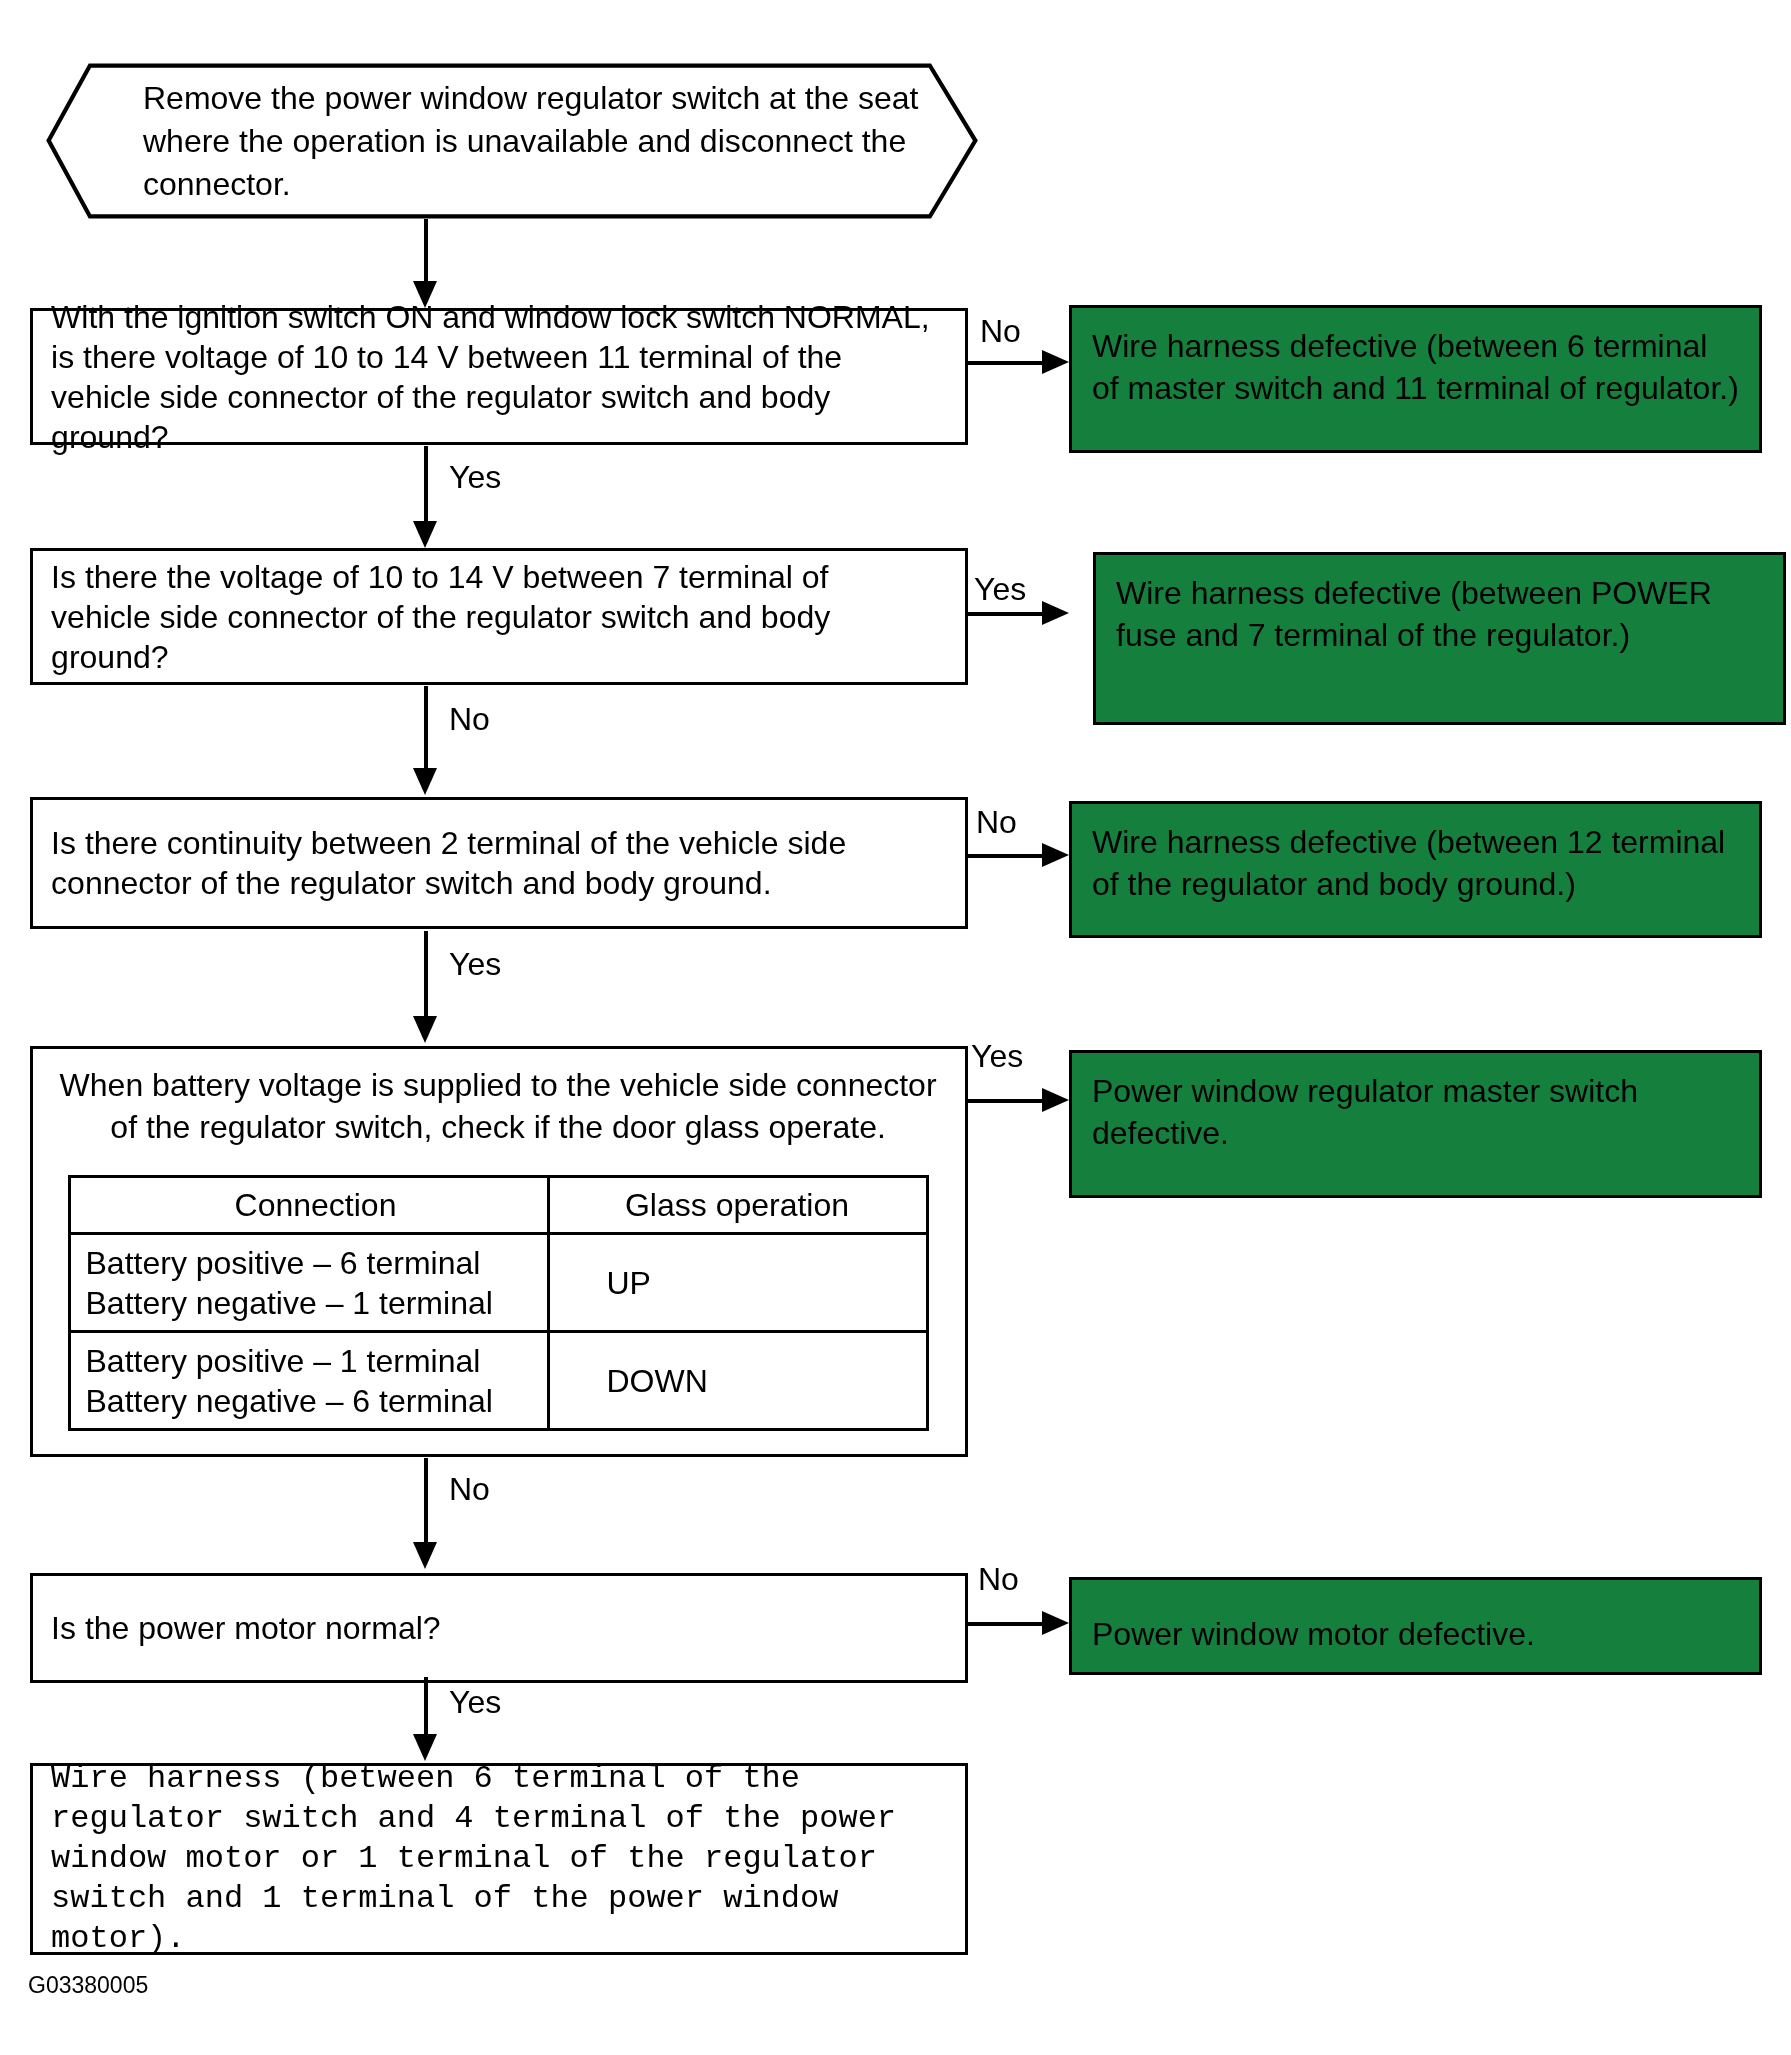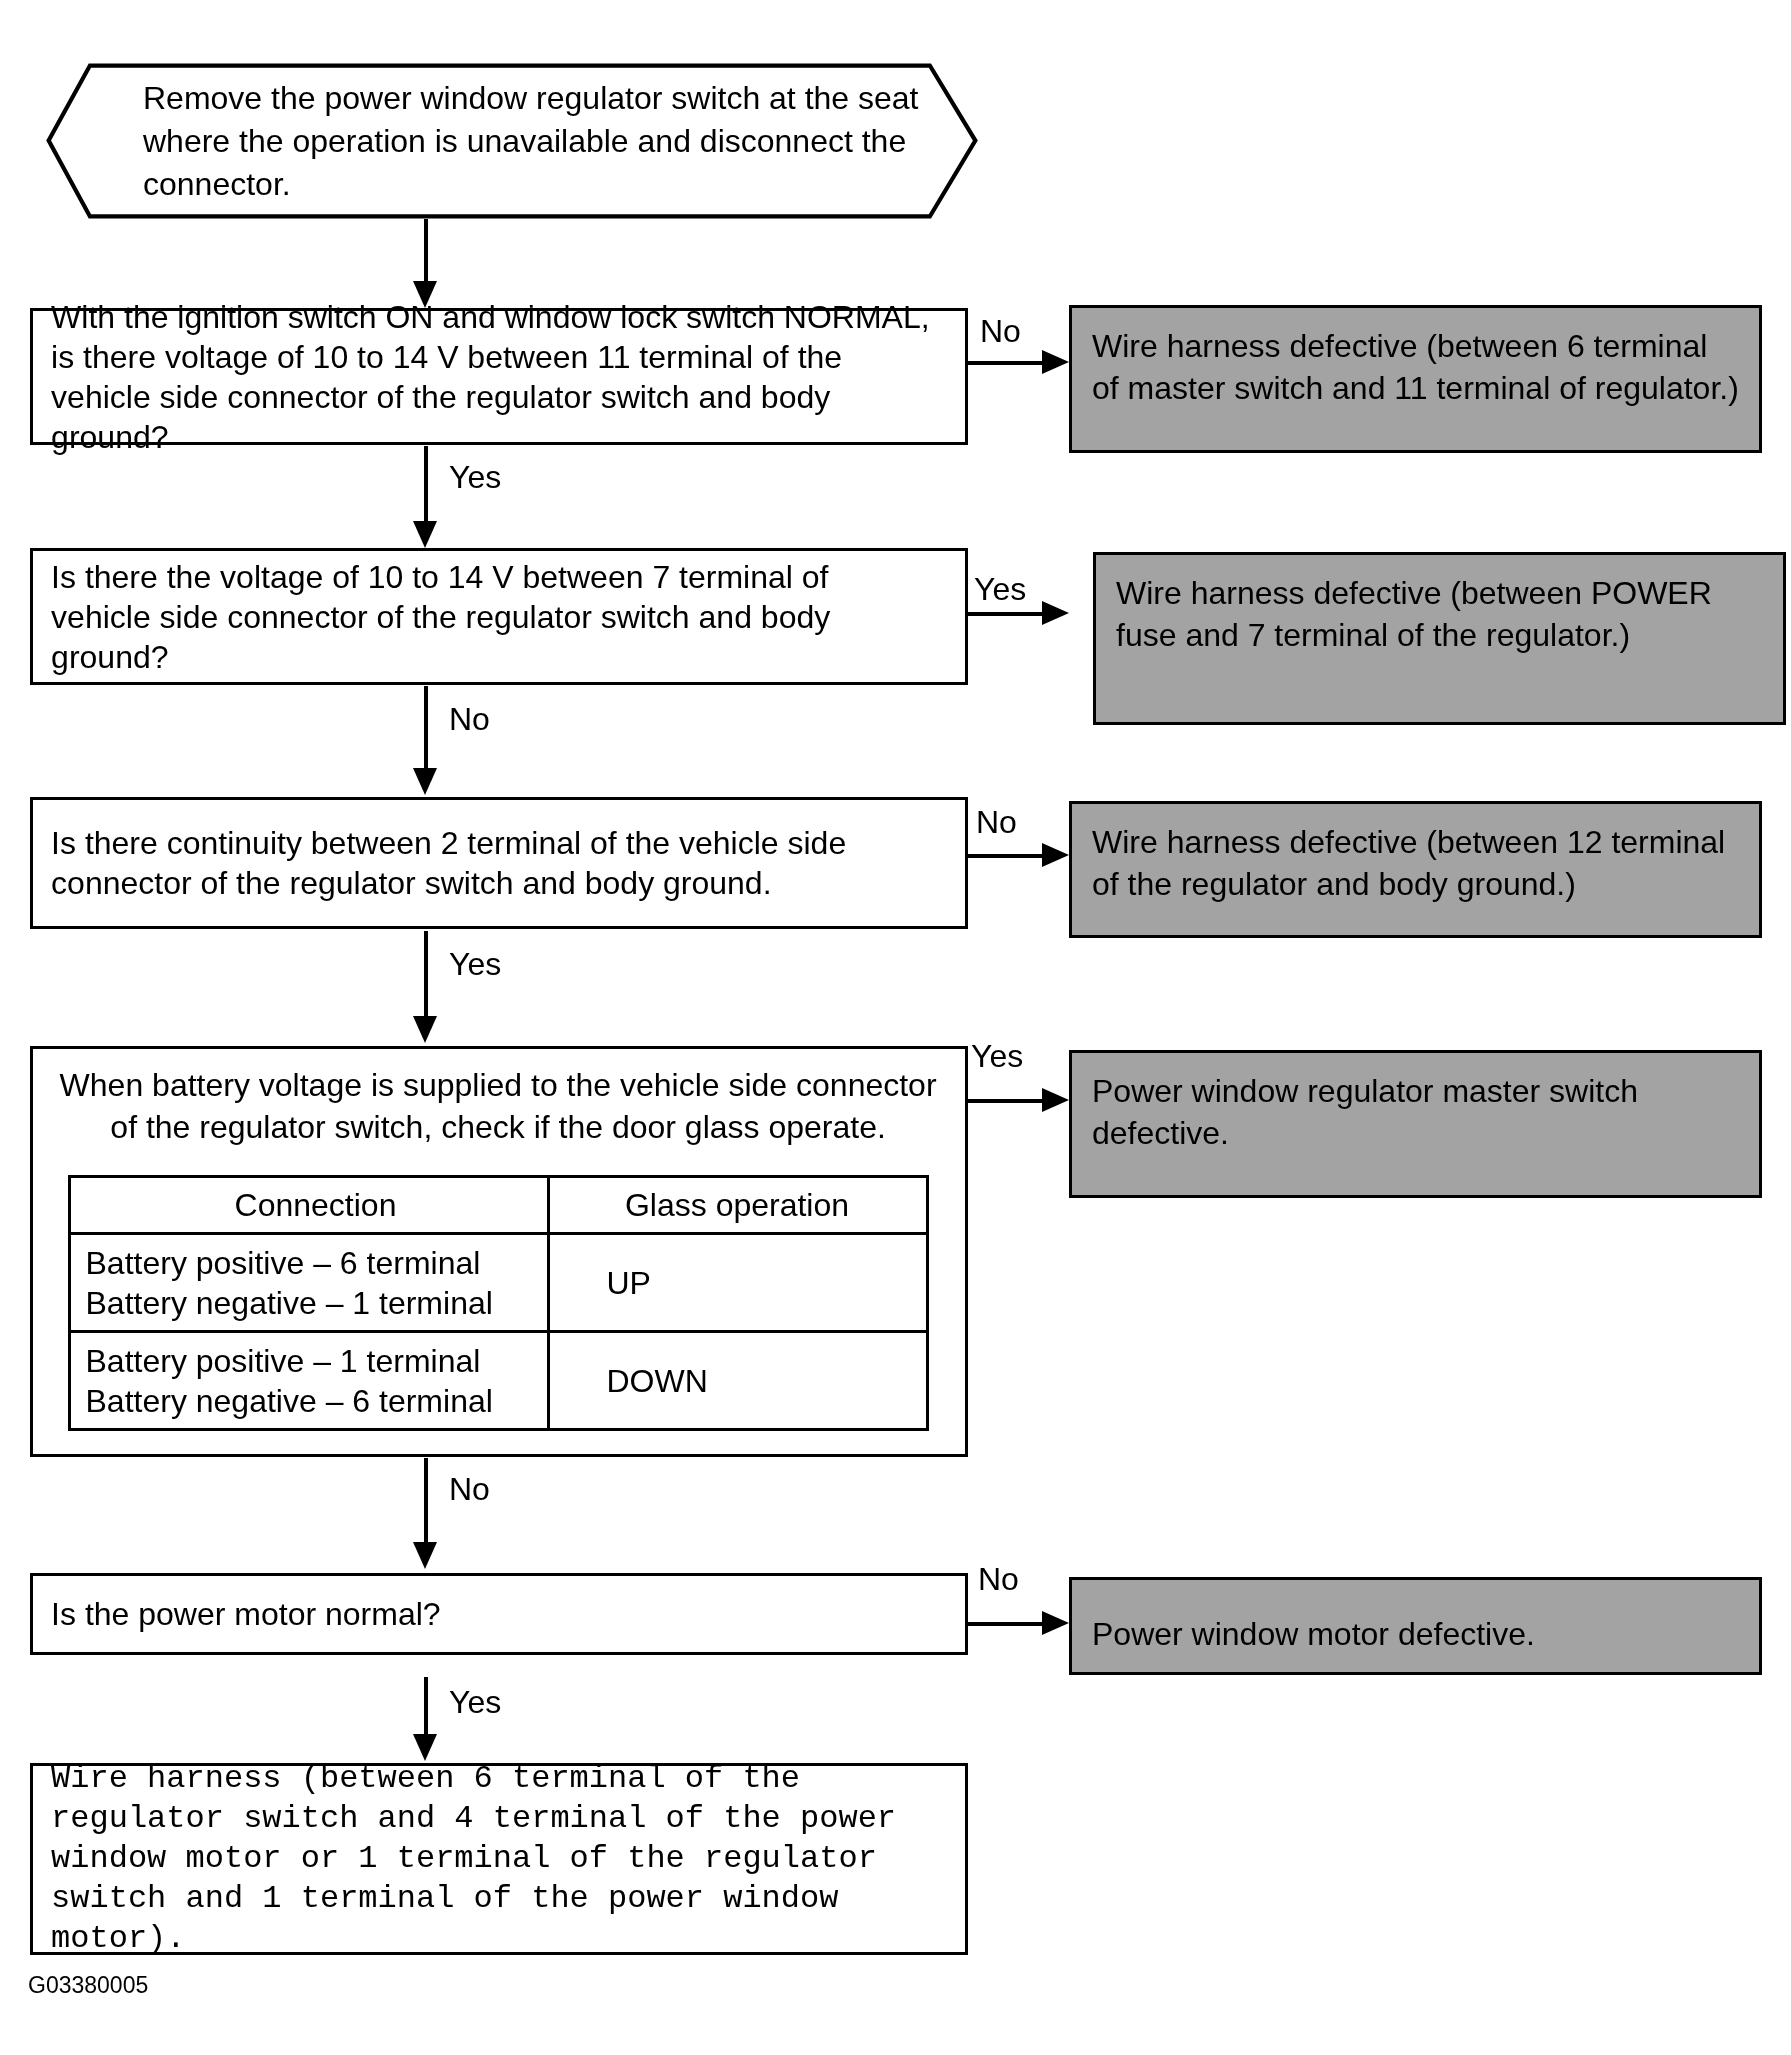--- a/index.html
+++ b/index.html
@@ -23,21 +23,21 @@
     align-items: center;
     padding: 0 32px 0 18.6px;
     font-size: 32px;
     line-height: 40px;
   }
   .rbox {
     position: absolute;
     left: 1069px;
     width: 693px;
     border: 3.4px solid #000;
-    background: #a3a3a3;
+    background: #15803d;
     box-sizing: border-box;
     padding: 17px 18.6px 0 20px;
     font-size: 32px;
     line-height: 42px;
   }
   .rbox.center { display: flex; align-items: center; padding-top: 16px; }
   
   .hex { position: absolute; left: 46px; top: 63px; width: 932px; height: 156px; }
   .hex svg { position: absolute; left: 0; top: 0; }
   .hex .hex-text {
@@ -158,21 +158,21 @@
   <div class="flabel" style="left:971px; top:1039px;">Yes</div>
   <div class="hline" style="left:967px; top:1099px; width:78px;"></div>
   <div class="hhead" style="left:1042px; top:1088px;"></div>
   <div class="rbox" style="top:1050px; height:148px;">
     <span>Power window regulator master switch defective.</span>
   </div>
   <div class="flabel" style="left:449px; top:1472px;">No</div>
   <div class="vline" style="left:424px; top:1458px; height:86px;"></div>
   <div class="vhead" style="left:413px; top:1542px;"></div>
 
-  <div class="qbox" style="top:1573px; height:82px;">
+  <div class="qbox" style="top:1573px; height:110px;">
     <span>Is the power motor normal?</span>
   </div>
   <div class="flabel" style="left:978px; top:1562px;">No</div>
   <div class="hline" style="left:967px; top:1622px; width:78px;"></div>
   <div class="hhead" style="left:1042px; top:1611px;"></div>
   <div class="rbox center" style="top:1577px; height:98px;">
     <span>Power window motor defective.</span>
   </div>
   <div class="flabel" style="left:449px; top:1685px;">Yes</div>
   <div class="vline" style="left:424px; top:1677px; height:59px;"></div>

